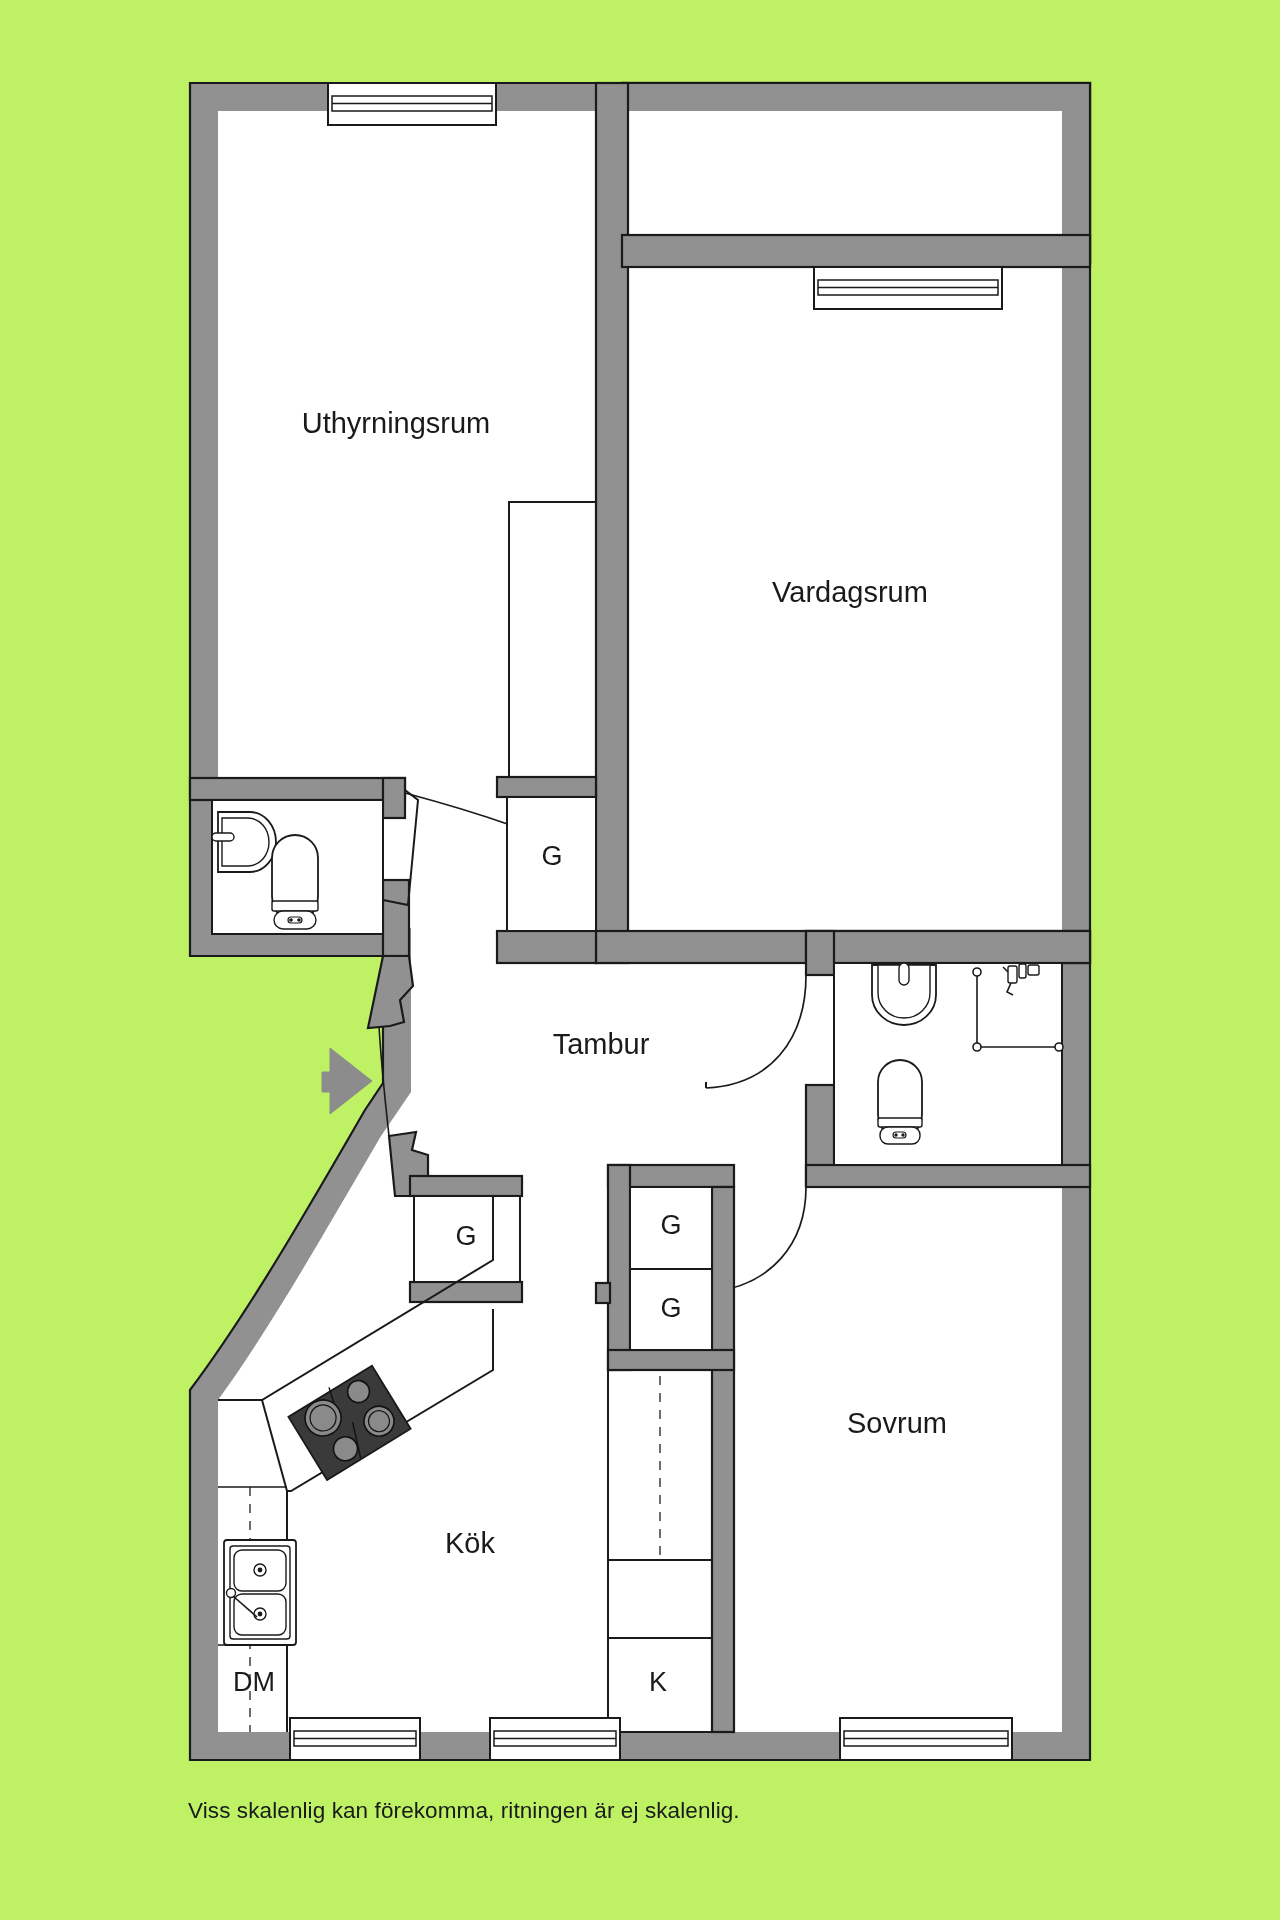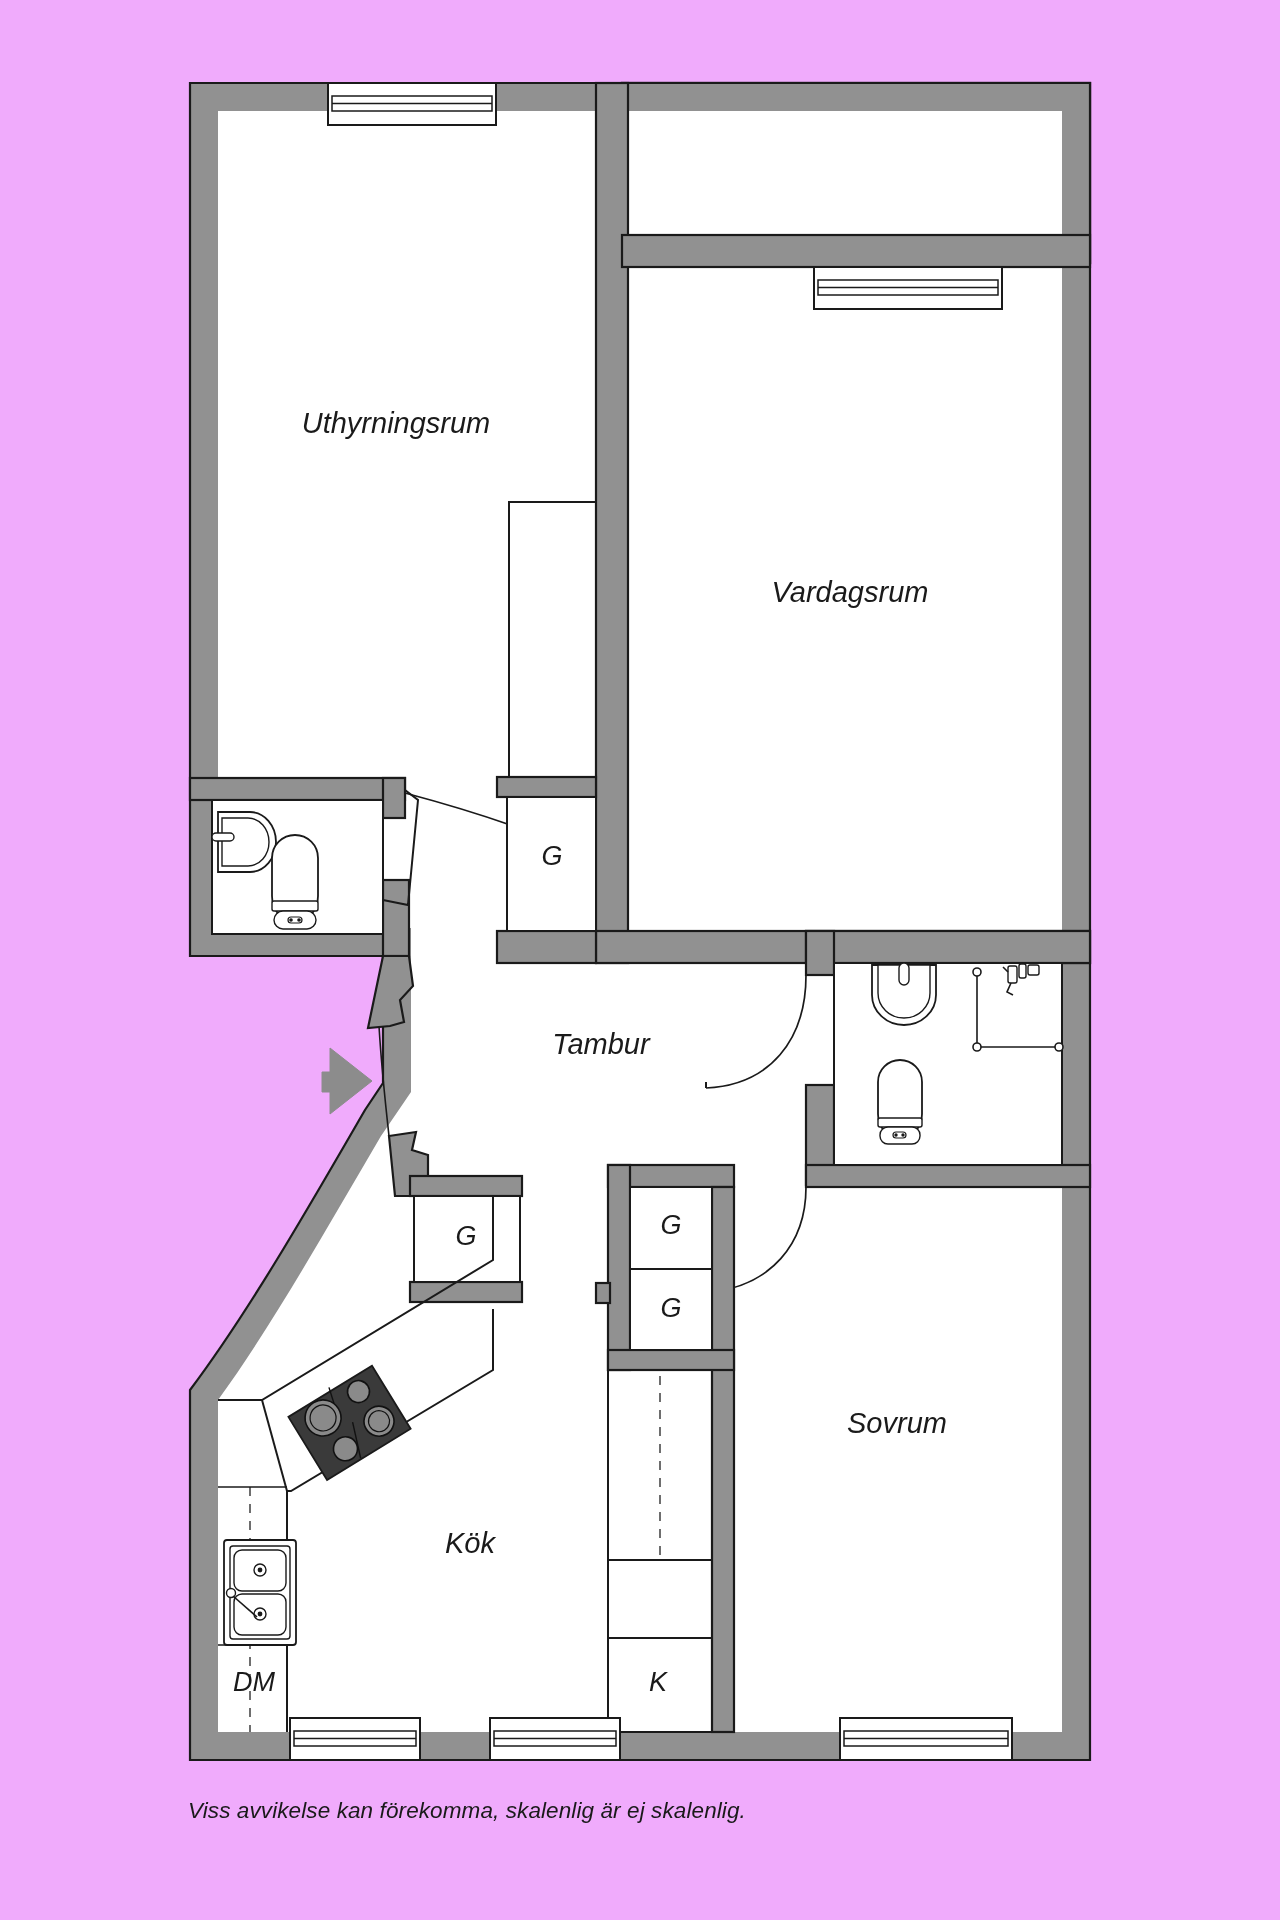--- a/index.html
+++ b/index.html
@@ -10,22 +10,21 @@
   body {
     width: 1280px;
     height: 1920px;
     font-family: "Liberation Sans", sans-serif;
     overflow: hidden;
   }
   #floorplan-root {
     position: relative;
     width: 1280px;
     height: 1920px;
-    background: #f0abfc;
-    font-style: italic;
+    background: #bef264;
   }
   svg#plan-svg {
     display: block;
     width: 1280px;
     height: 1920px;
   }
   .wall      { fill: #919191; stroke: #1a1a1a; stroke-width: 2.2; stroke-linejoin: miter; }
   .room-fill { fill: #ffffff; stroke: none; }
   .thinline  { fill: none; stroke: #1a1a1a; stroke-width: 2.0; }
   .hairline  { fill: none; stroke: #1a1a1a; stroke-width: 1.6; }
@@ -331,15 +330,15 @@
     <text class="closetlabel" x="671" y="1310">G</text>
   </g>
 
   <g>
     <text class="closetlabel" x="254" y="1684">DM</text>
     <text class="closetlabel" x="658" y="1684">K</text>
   </g>
 
 </svg>
 
-<div class="footnote">Viss avvikelse kan förekomma, skalenlig är ej skalenlig.</div>
+<div class="footnote">Viss skalenlig kan förekomma, ritningen är ej skalenlig.</div>
 
 </div>
 
 </body></html>

